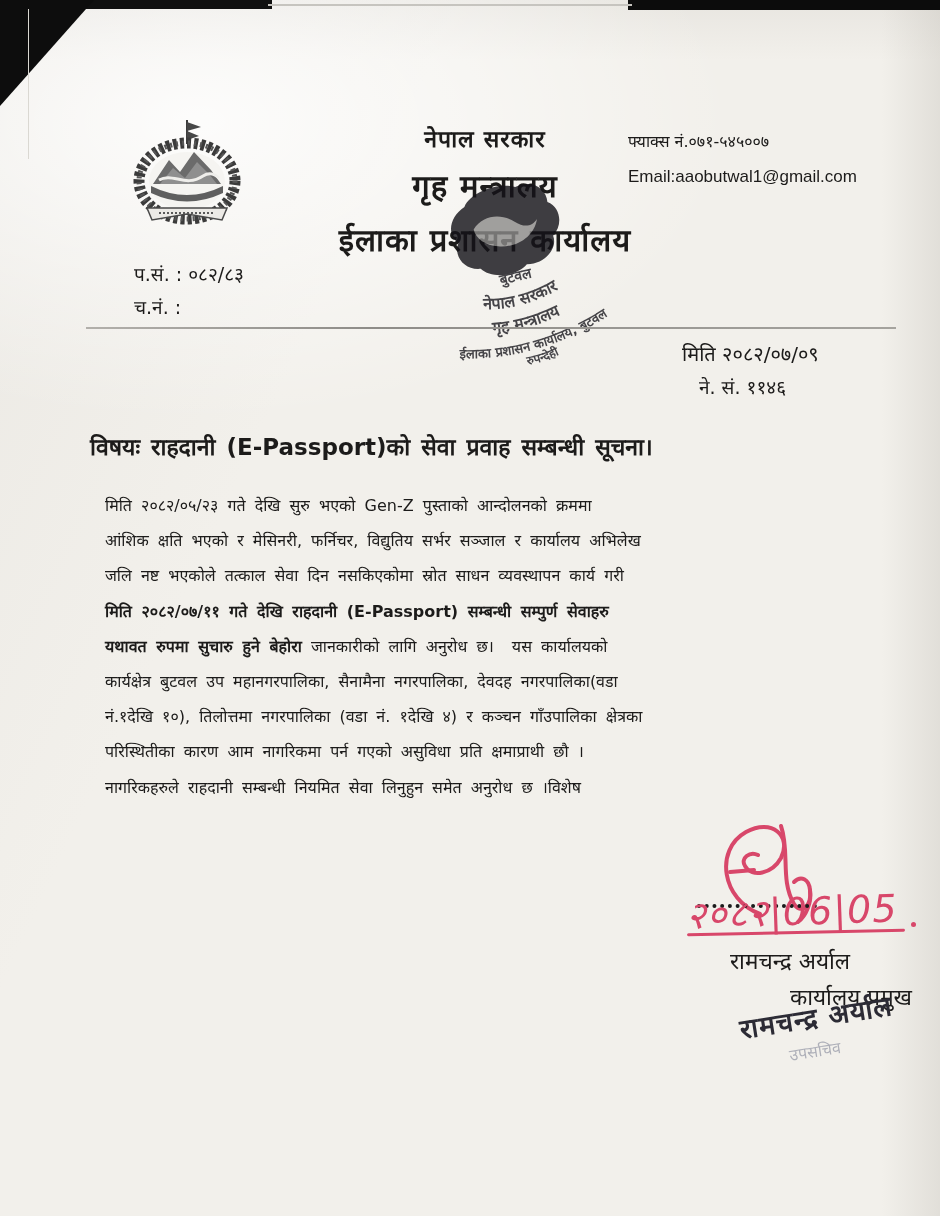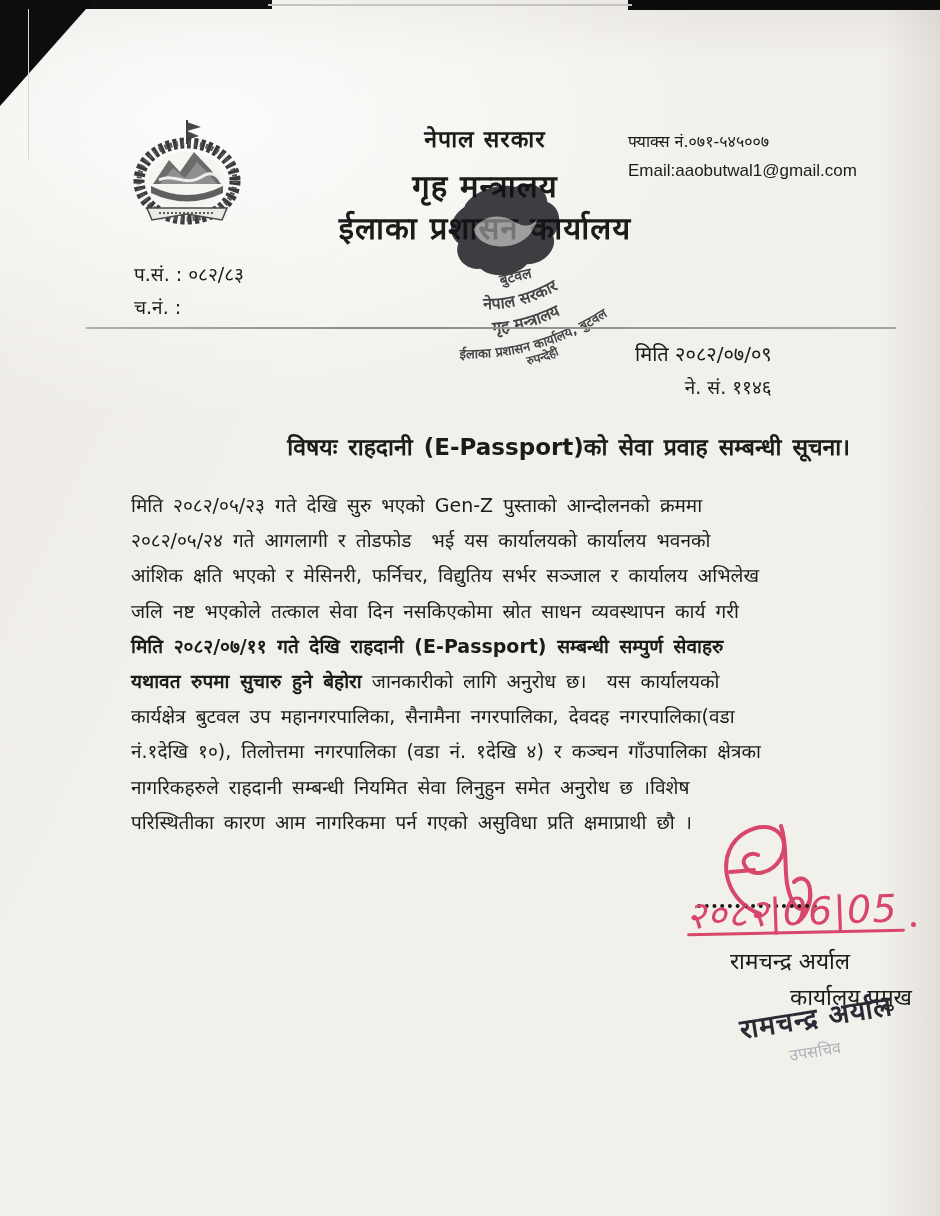--- a/index.html
+++ b/index.html
@@ -20,38 +20,38 @@
   .edge-top-mid{position:absolute;left:268px;top:4px;width:364px;height:2px;background:#c6c4bf;}
   .corner-wedge{position:absolute;left:0;top:0;width:0;height:0;
     border-top:106px solid #0d0d0d;border-right:94px solid transparent;}
   .edge-left-line{position:absolute;left:28px;top:9px;width:1px;height:150px;background:#dad8d2;}
 
   
   .emblem{position:absolute;left:133px;top:118px;}
   .head-center{position:absolute;left:250px;top:122px;width:470px;text-align:center;}
   .head-gov{font-size:23px;font-weight:600;letter-spacing:1px;}
   .head-min{font-size:31px;font-weight:600;margin-top:10px;letter-spacing:1px;}
-  .head-office{font-size:31px;font-weight:600;margin-top:0;letter-spacing:1px;}
+  .head-office{font-size:31px;font-weight:600;margin-top:12px;letter-spacing:1px;}
   .head-right{position:absolute;left:628px;top:130px;width:268px;text-align:left;}
   .fax{font-size:16px;}
-  .email{font-size:17px;font-weight:500;margin-top:9px;font-family:"Liberation Sans","DejaVu Sans",sans-serif;}
+  .email{font-size:17px;font-weight:500;margin-top:15px;font-family:"Liberation Sans","DejaVu Sans",sans-serif;}
 
   .refs{position:absolute;left:134px;top:258px;font-size:19px;line-height:33px;}
   .stamp-head{position:absolute;left:392px;top:178px;width:256px;height:196px;opacity:.92;}
 
   .divider{position:absolute;left:86px;top:327px;width:810px;height:2px;
     background:linear-gradient(to right,#b2b0ab,#8e8c88 35%,#a5a39e);}
 
-  .meta{position:absolute;left:635px;top:338px;font-size:20px;line-height:33px;text-align:right;}
+  .meta{position:absolute;left:682px;top:338px;font-size:20px;line-height:33px;}
   .meta .nesan{padding-left:17px;font-size:19px;}
 
-  .subject{position:absolute;left:90px;top:430px;width:760px;text-align:right;
+  .subject{position:absolute;left:90px;top:430px;width:760px;text-align:left;
     font-size:23px;font-weight:600;word-spacing:3px;}
 
-  .body-text{position:absolute;left:131px;top:488px;width:795px;font-size:19px;}
+  .body-text{position:absolute;left:105px;top:488px;width:795px;font-size:16px;}
   .bline{height:35.2px;line-height:35.2px;white-space:pre;word-spacing:4px;}
   .bline b{font-weight:700;}
 
   
   .sig-svg{position:absolute;left:660px;top:818px;}
   .dotted-line{position:absolute;left:697px;top:886px;width:120px;height:18px;
     border-bottom:4px dotted #1b1b1b;}
   .hand-date{position:absolute;left:686px;top:884px;font-size:38px;color:#d8476a;
     letter-spacing:1px;transform:rotate(-2deg);font-style:italic;font-weight:500;white-space:pre;}
   .red-underline{position:absolute;left:687px;top:931px;width:218px;height:3px;
@@ -140,29 +140,28 @@
 
   <div class="meta">
     <div>मिति २०८२/०७/०९</div>
     <div class="nesan">ने. सं. ११४६</div>
   </div>
 
   <div class="subject">विषयः राहदानी (E-Passport)को सेवा प्रवाह सम्बन्धी सूचना।</div>
 
   <div class="body-text">
     <div class="bline"><b></b><span>मिति २०८२/०५/२३ गते देखि सुरु भएको Gen-Z पुस्ताको आन्दोलनको क्रममा</span></div>
-    <div class="bline"><b></b><span>२०८२/०५/२४ गते आगलागी र तोडफोड  भई यस कार्यालयको कार्यालय भवनको</span></div>
     <div class="bline"><b></b><span>आंशिक क्षति भएको र मेसिनरी, फर्निचर, विद्युतिय सर्भर सञ्जाल र कार्यालय अभिलेख</span></div>
     <div class="bline"><b></b><span>जलि नष्ट भएकोले तत्काल सेवा दिन नसकिएकोमा स्रोत साधन व्यवस्थापन कार्य गरी</span></div>
     <div class="bline"><b>मिति २०८२/०७/११ गते देखि राहदानी (E-Passport) सम्बन्धी सम्पुर्ण सेवाहरु</b><span></span></div>
     <div class="bline"><b>यथावत रुपमा सुचारु हुने बेहोरा</b><span> जानकारीको लागि अनुरोध छ।  यस कार्यालयको</span></div>
     <div class="bline"><b></b><span>कार्यक्षेत्र बुटवल उप महानगरपालिका, सैनामैना नगरपालिका, देवदह नगरपालिका(वडा</span></div>
     <div class="bline"><b></b><span>नं.१देखि १०), तिलोत्तमा नगरपालिका (वडा नं. १देखि ४) र कञ्चन गाँउपालिका क्षेत्रका</span></div>
+    <div class="bline"><b></b><span>परिस्थितीका कारण आम नागरिकमा पर्न गएको असुविधा प्रति क्षमाप्राथी छौ ।</span></div>
     <div class="bline"><b></b><span>नागरिकहरुले राहदानी सम्बन्धी नियमित सेवा लिनुहुन समेत अनुरोध छ ।विशेष</span></div>
-    <div class="bline"><b></b><span>परिस्थितीका कारण आम नागरिकमा पर्न गएको असुविधा प्रति क्षमाप्राथी छौ ।</span></div>
   </div>
 
   <svg class="sig-svg" width="260" height="120" viewBox="0 0 260 120">
     <g fill="none" stroke="#d8476a" stroke-width="4" stroke-linecap="round">
       <path d="M100 96 C 62 82, 54 32, 86 14 C 112 0, 132 18, 121 40 C 112 56, 92 60, 85 48 C 80 40, 90 33, 98 37"></path>
       <path d="M70 54 L 94 52"></path>
       <path d="M121 8 C 130 34, 120 62, 134 86 C 140 96, 152 90, 150 72 C 149 61, 141 57, 134 64"></path>
       <path d="M150 72 C 152 84, 146 98, 138 104"></path>
     </g>
   </svg>

